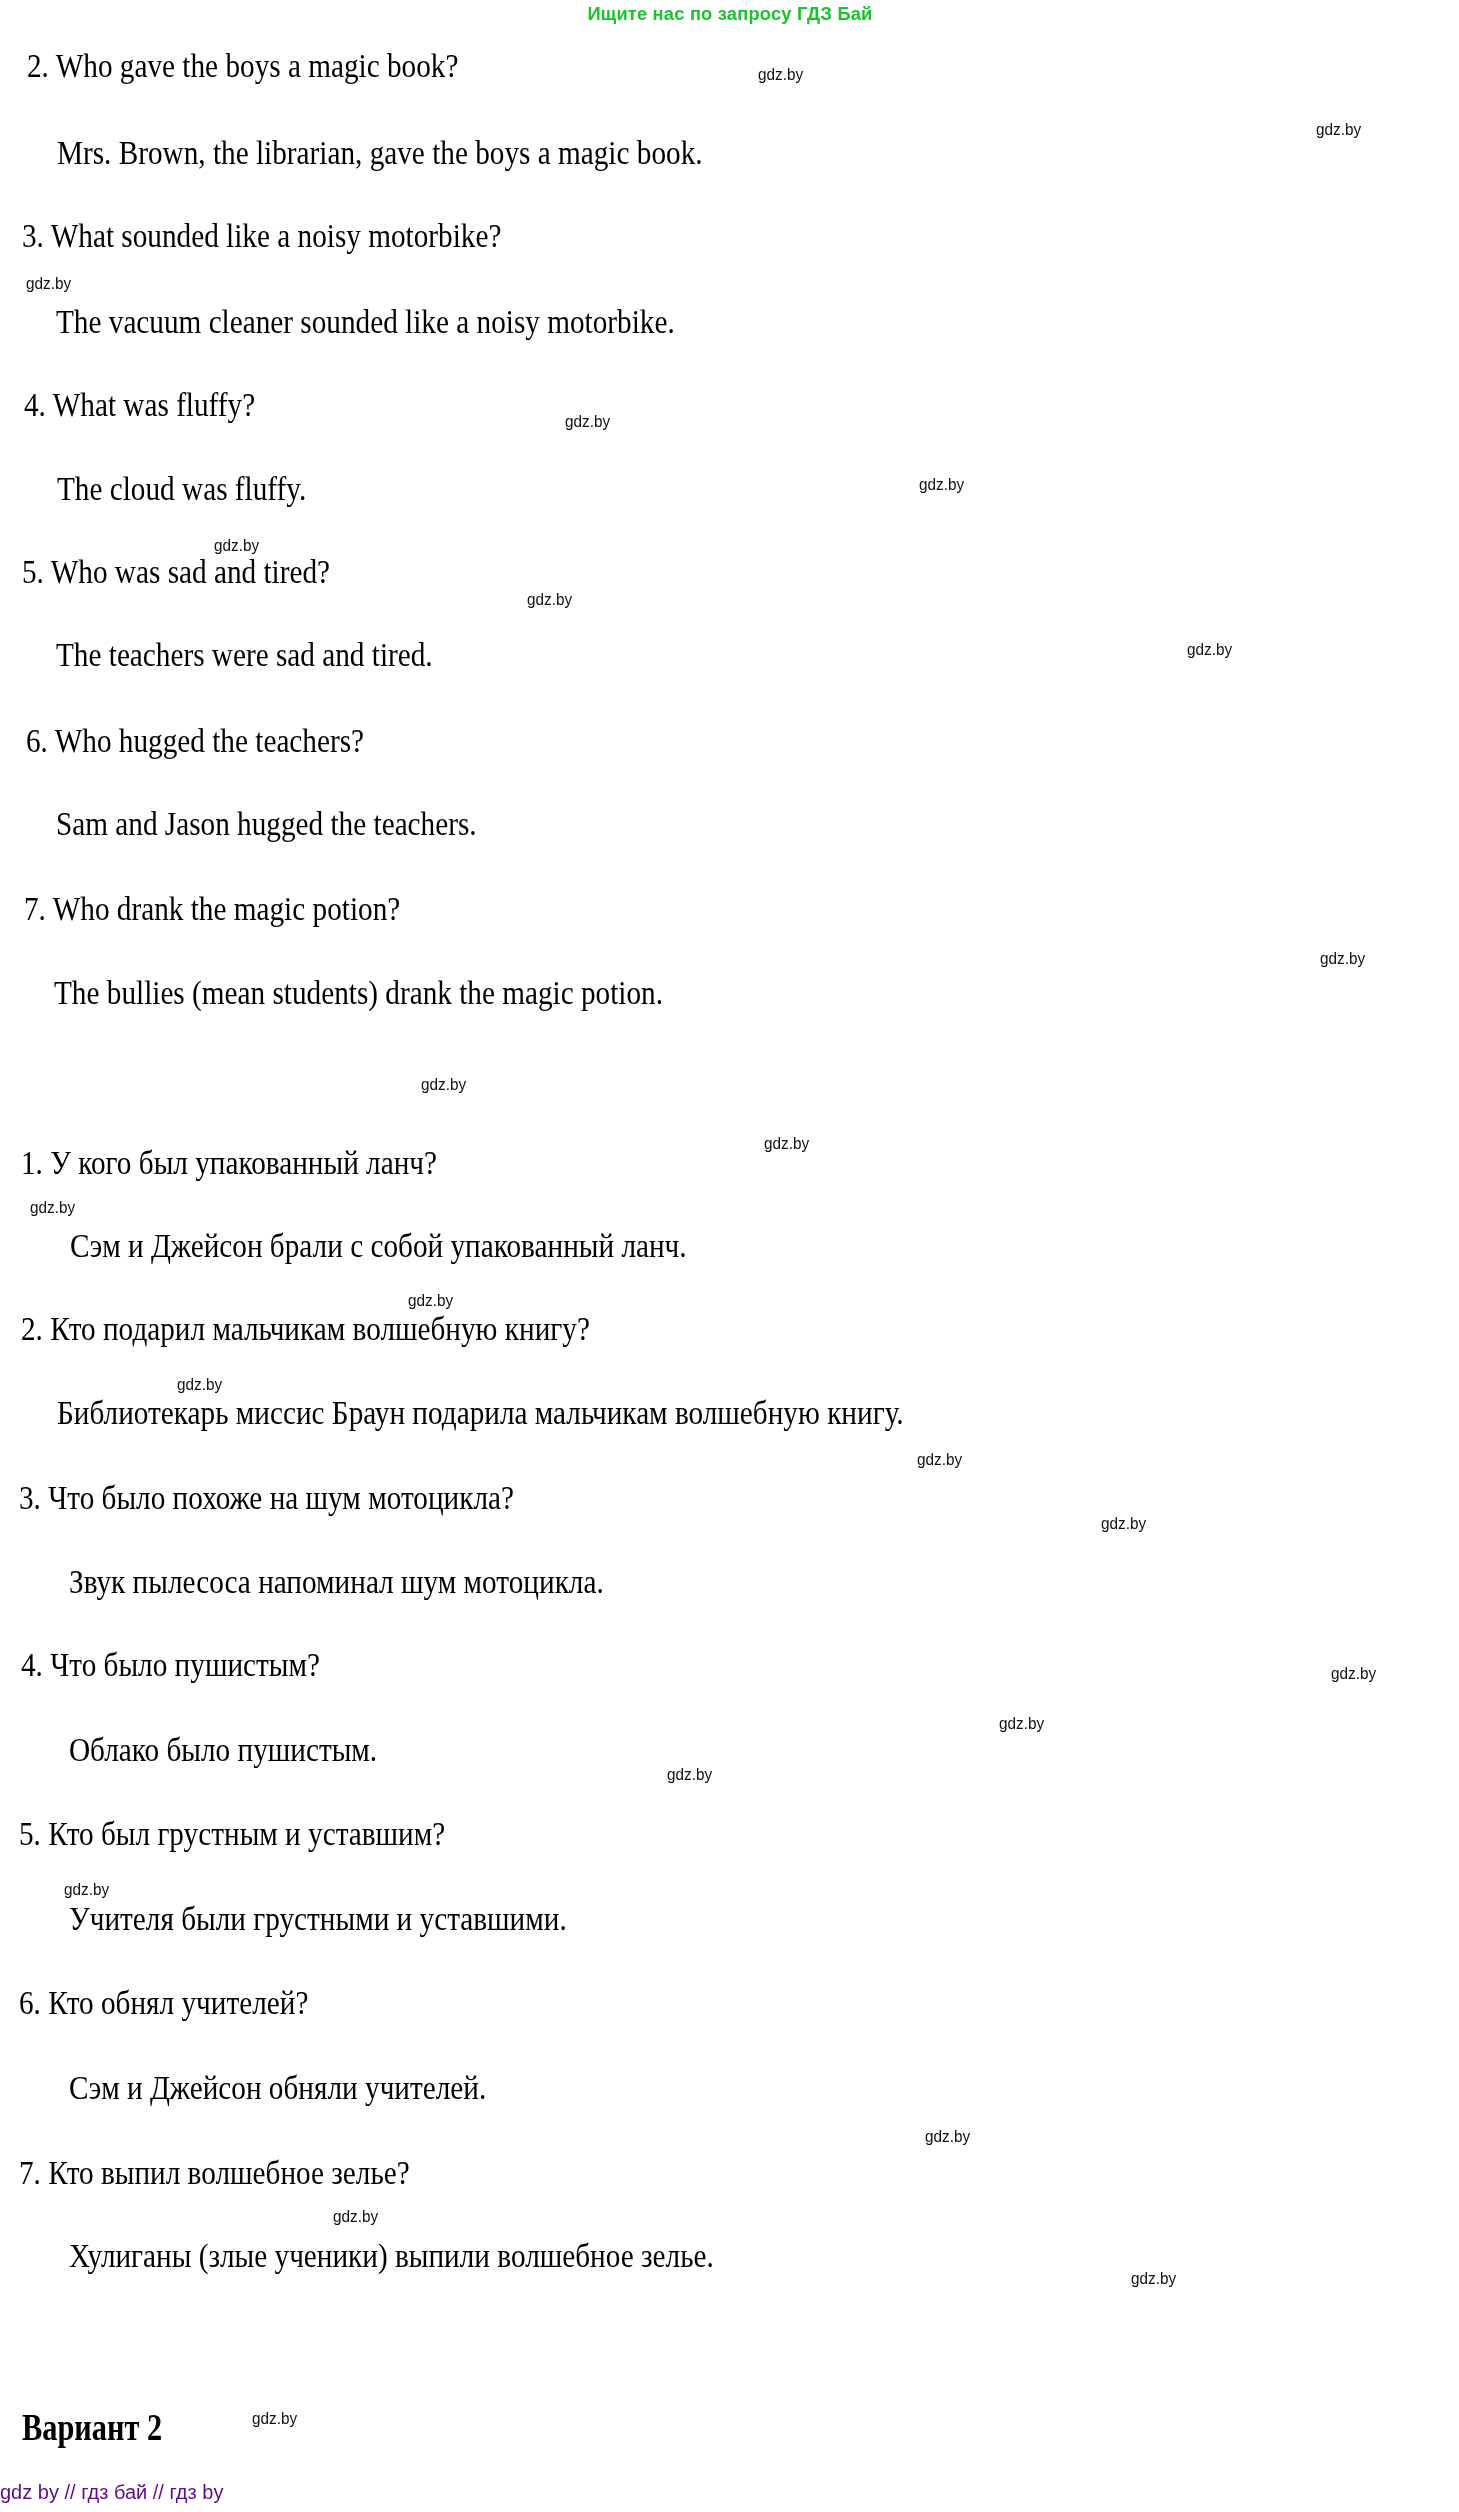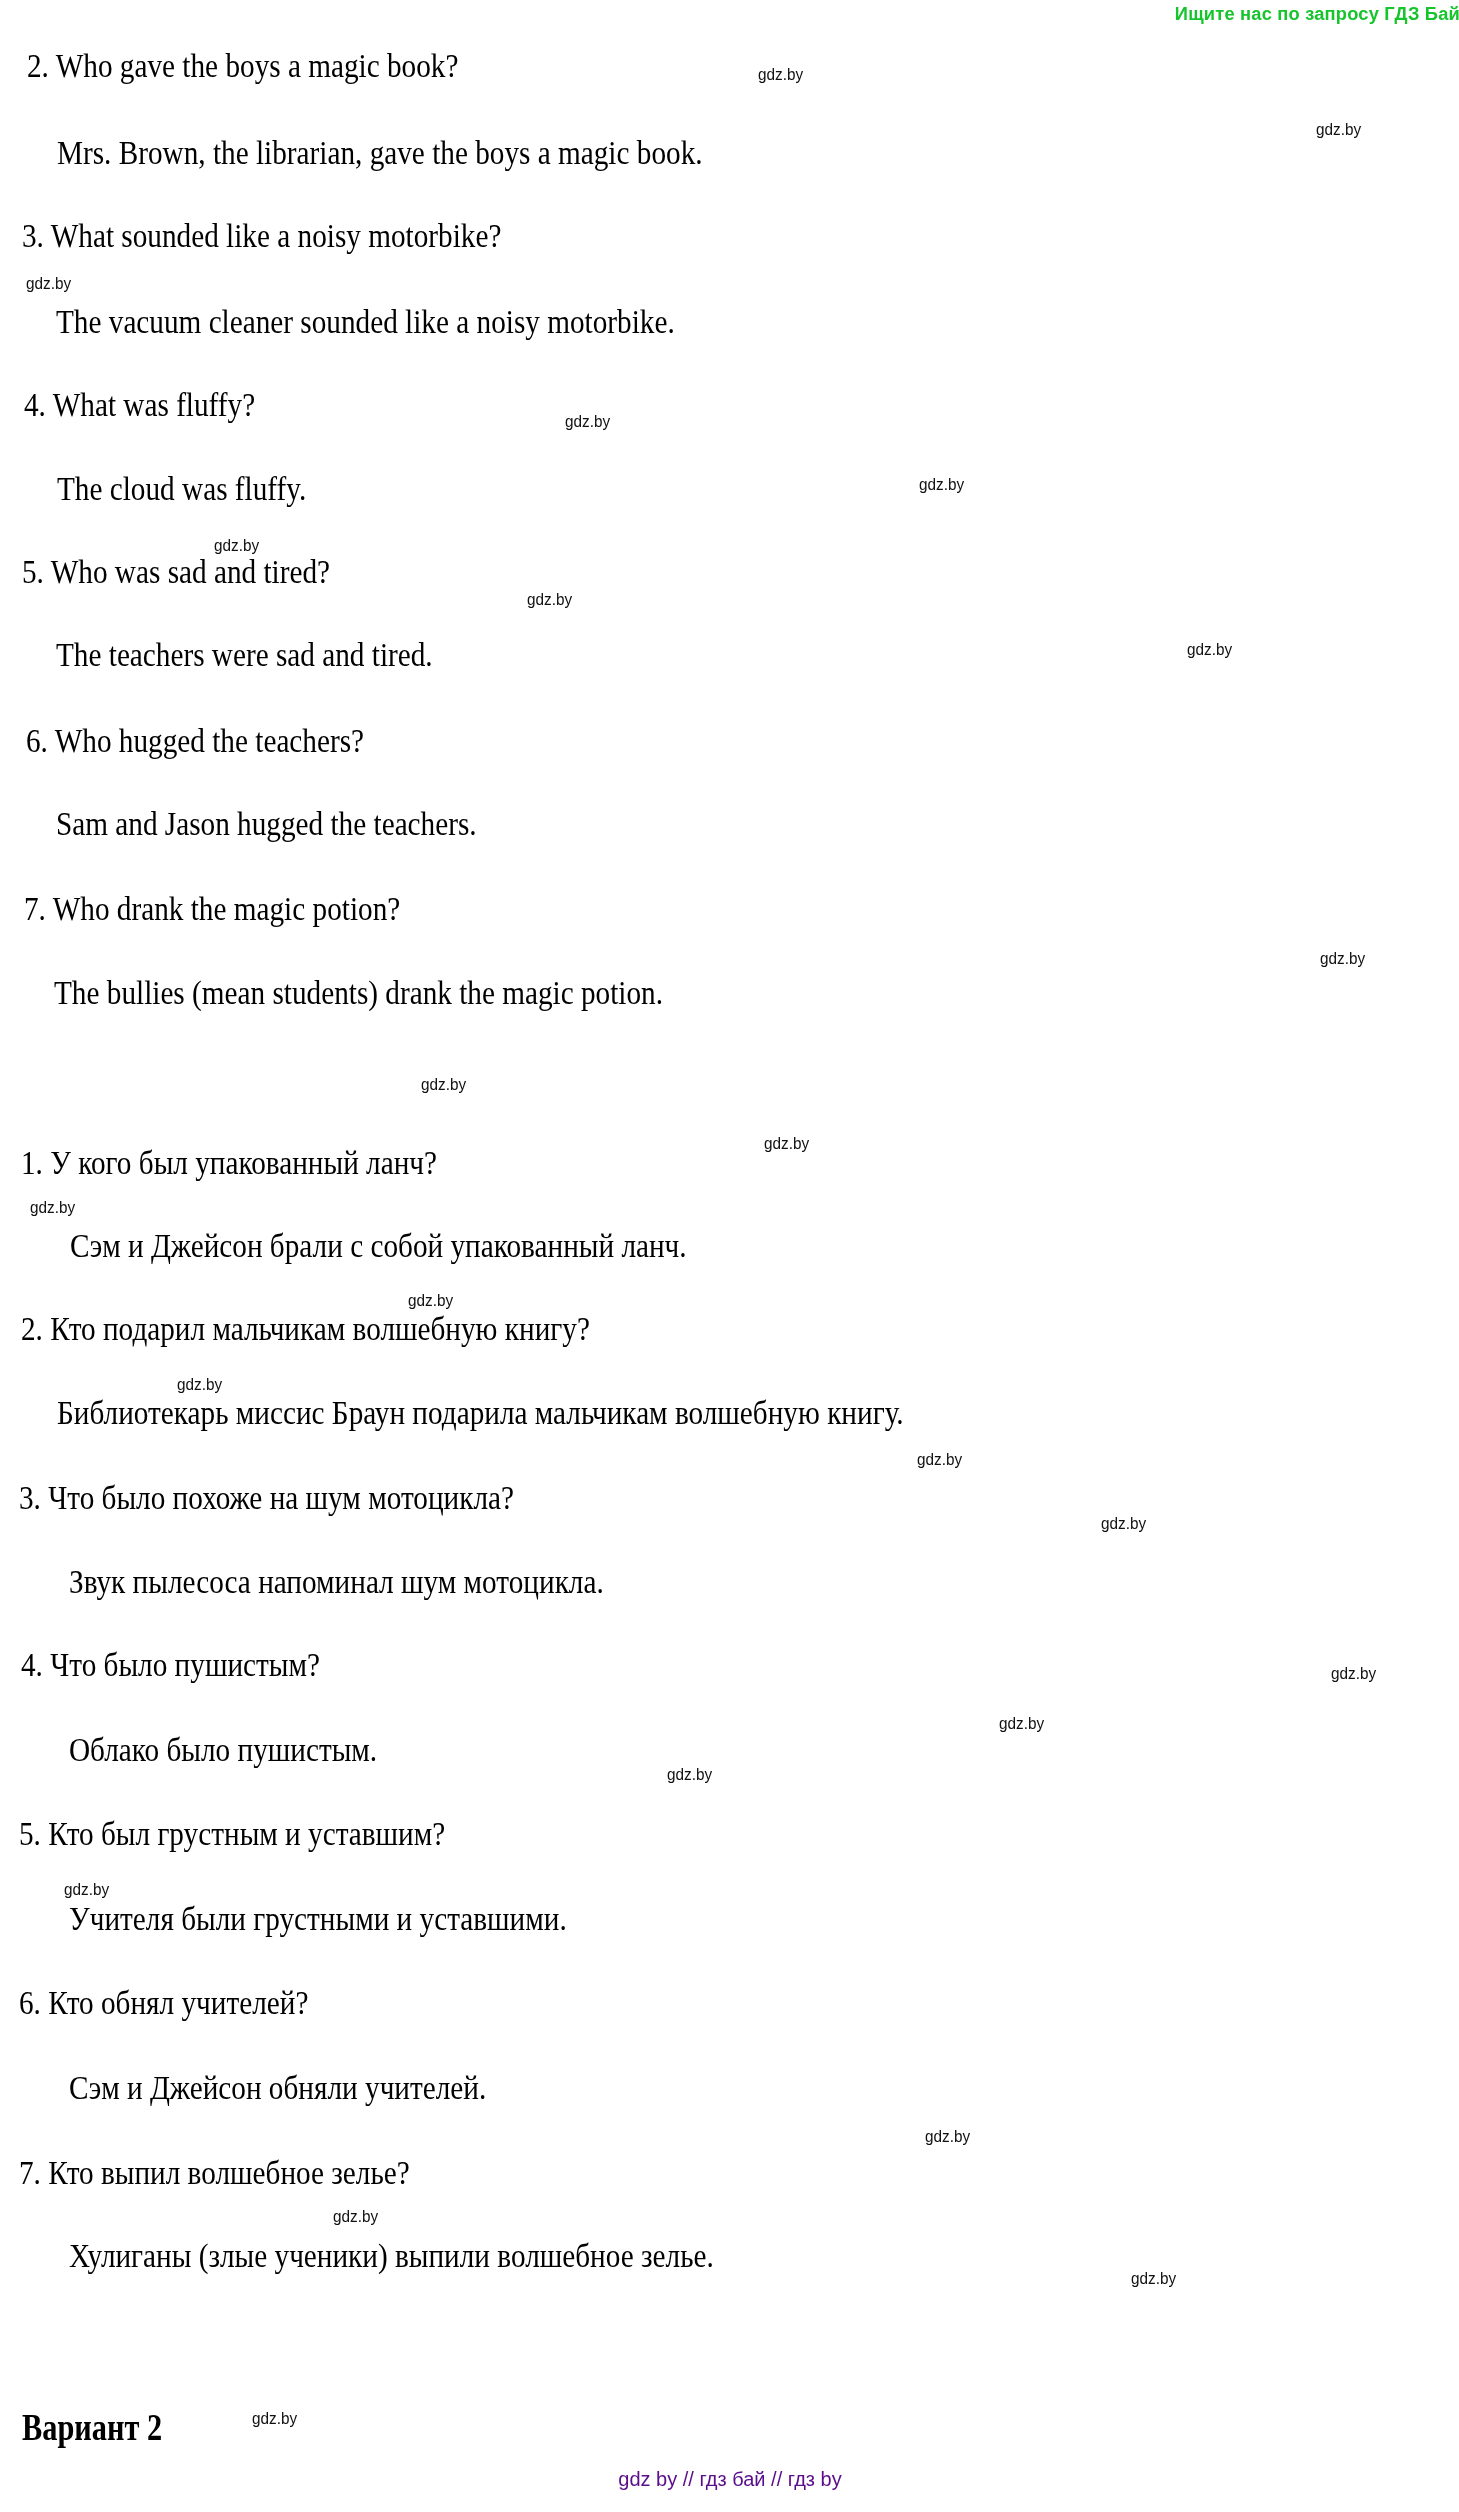--- a/index.html
+++ b/index.html
@@ -66,31 +66,31 @@
     white-space: nowrap;
     transform: scaleX(0.82);
     transform-origin: left top;
   }
 
   
   .footer {
     position: absolute;
     left: 0;
     width: 1460px;
-    text-align: center;
     font-family: "Liberation Sans", "DejaVu Sans", sans-serif;
     font-size: 20px;
     color: #5b0e8b;
     white-space: nowrap;
+    margin-top: 13px;
   }
 </style>
 </head>
 <body>
 
-<div class="promo-bar" style="top:3.2px;text-align:right;">Ищите нас по запросу ГДЗ Бай</div>
+<div class="promo-bar" style="top:3.2px;">Ищите нас по запросу ГДЗ Бай</div>
 
 <div class="line q" style="top:49px; left:27px;">2. Who gave the boys a magic book?</div>
 <div class="line a" style="top:136px; left:57px;">Mrs. Brown, the librarian, gave the boys a magic book.</div>
 
 <div class="line q" style="top:219px; left:22.3px;">3. What sounded like a noisy motorbike?</div>
 <div class="line a" style="top:305px; left:56px;">The vacuum cleaner sounded like a noisy motorbike.</div>
 
 <div class="line q" style="top:388px; left:24px;">4. What was fluffy?</div>
 <div class="line a" style="top:472px; left:57px;">The cloud was fluffy.</div>
 

